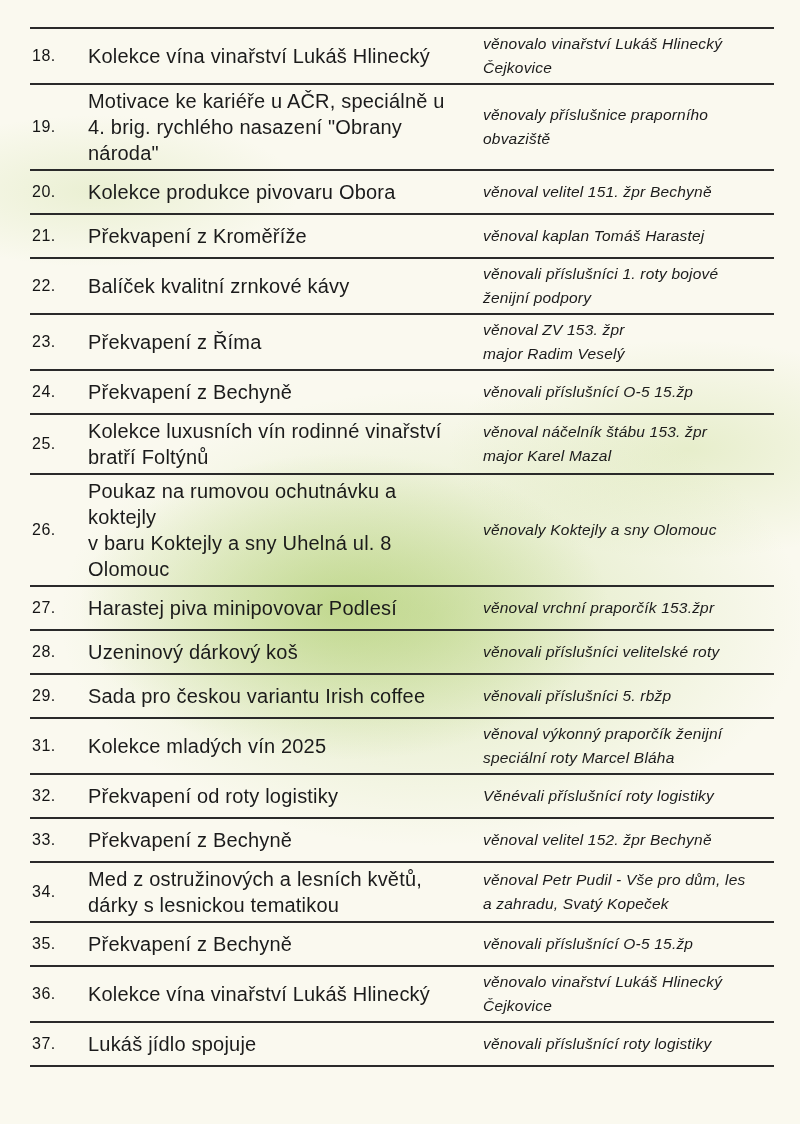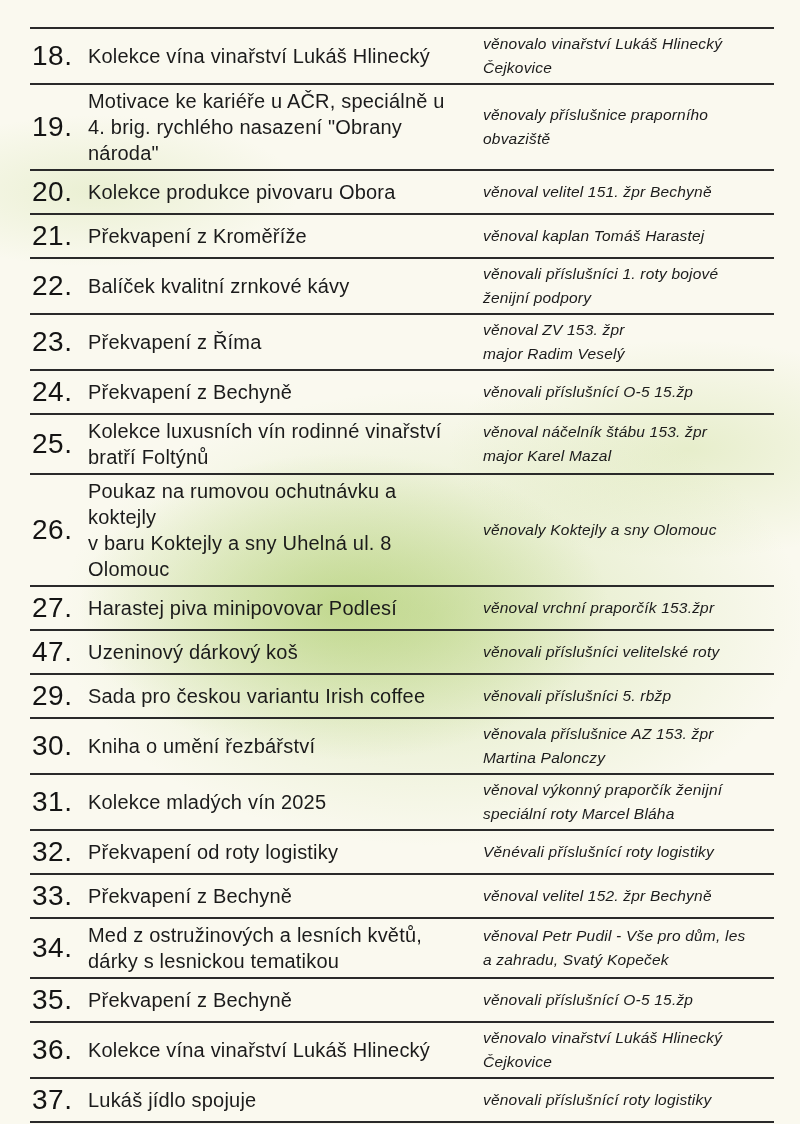--- a/index.html
+++ b/index.html
@@ -39,21 +39,21 @@
 
   .row + .row {
     border-top: 2px solid #2a2a2a;
   }
 
   .cell { color: #1b1b1b; }
 
   .num {
     width: 58px;
     flex: 0 0 58px;
-    font-size: 28px;
+    font-size: 16px;
     letter-spacing: 0.5px;
     color: #141414;
     padding-left: 2px;
   }
 
   .item {
     width: 395px;
     flex: 0 0 395px;
     font-size: 20px;
     line-height: 26px;
@@ -139,37 +139,31 @@
     <div class="cell donor">věnovaly Koktejly a sny Olomouc</div>
   </div>
 
   <div class="row">
     <div class="cell num">27.</div>
     <div class="cell item">Harastej piva minipovovar Podlesí</div>
     <div class="cell donor">věnoval vrchní praporčík 153.žpr</div>
   </div>
 
   <div class="row">
-    <div class="cell num">47.</div>
+    <div class="cell num">28.</div>
     <div class="cell item">Uzeninový dárkový koš</div>
     <div class="cell donor">věnovali příslušníci velitelské roty</div>
   </div>
 
   <div class="row">
     <div class="cell num">29.</div>
     <div class="cell item">Sada pro českou variantu Irish coffee</div>
     <div class="cell donor">věnovali příslušníci 5. rbžp</div>
   </div>
 
-  <div class="row">
-    <div class="cell num">30.</div>
-    <div class="cell item">Kniha o umění řezbářství</div>
-    <div class="cell donor">věnovala příslušnice AZ 153. žpr
-Martina Palonczy</div>
-  </div>
 
   <div class="row">
     <div class="cell num">31.</div>
     <div class="cell item">Kolekce mladých vín 2025</div>
     <div class="cell donor">věnoval výkonný praporčík ženijní
 speciální roty Marcel Bláha</div>
   </div>
 
   <div class="row">
     <div class="cell num">32.</div>

